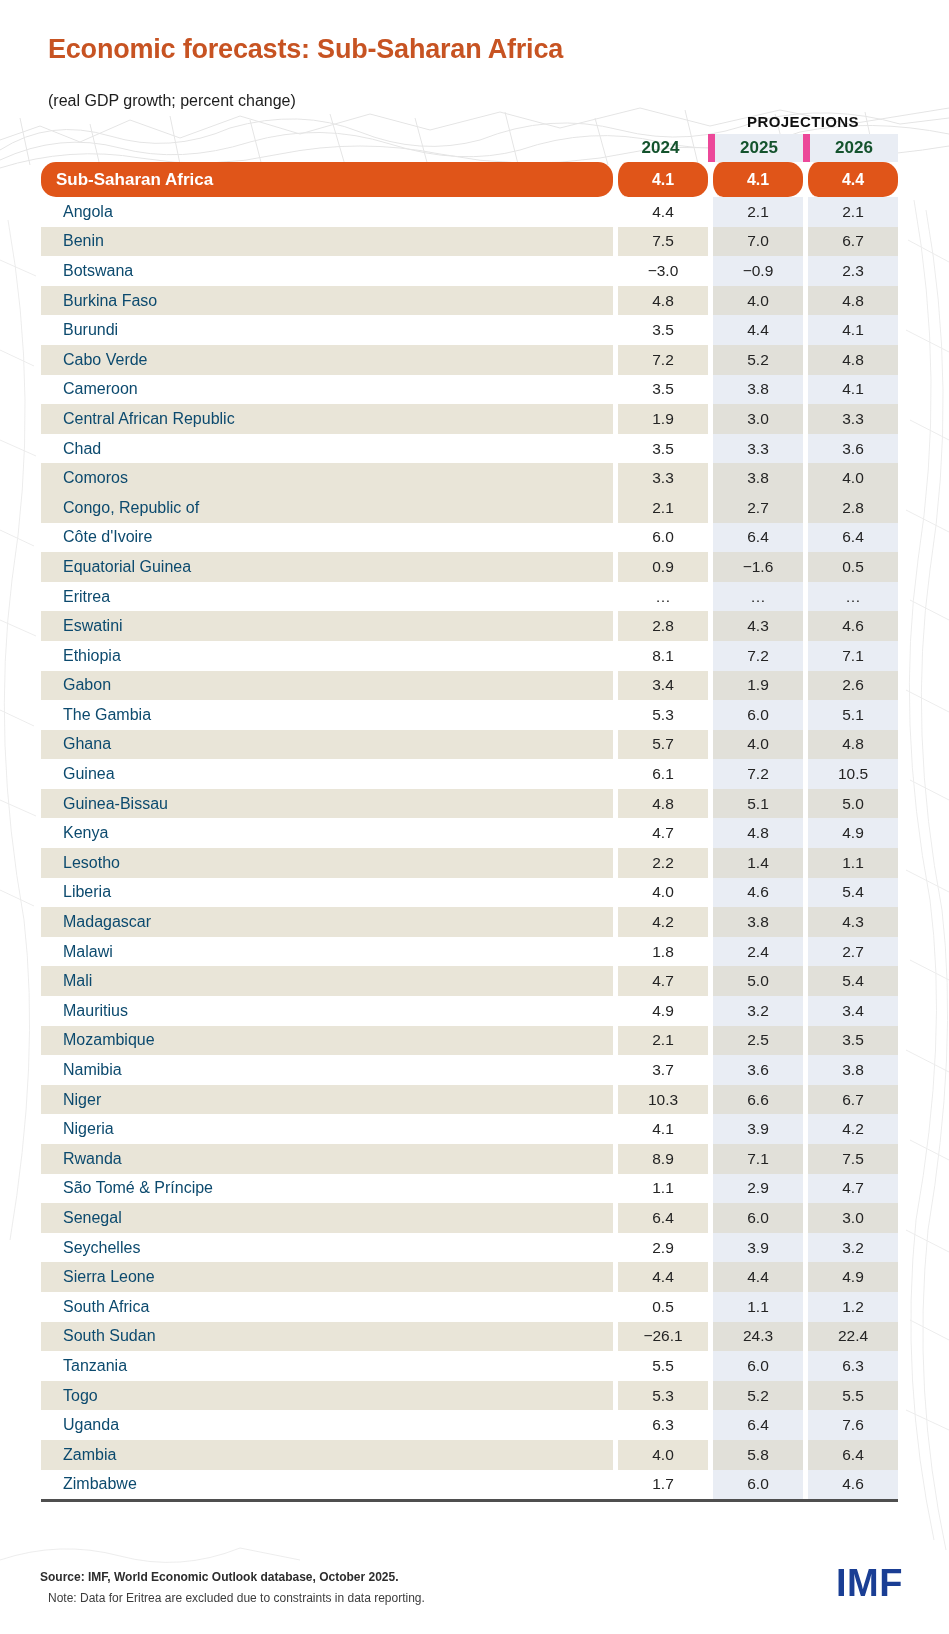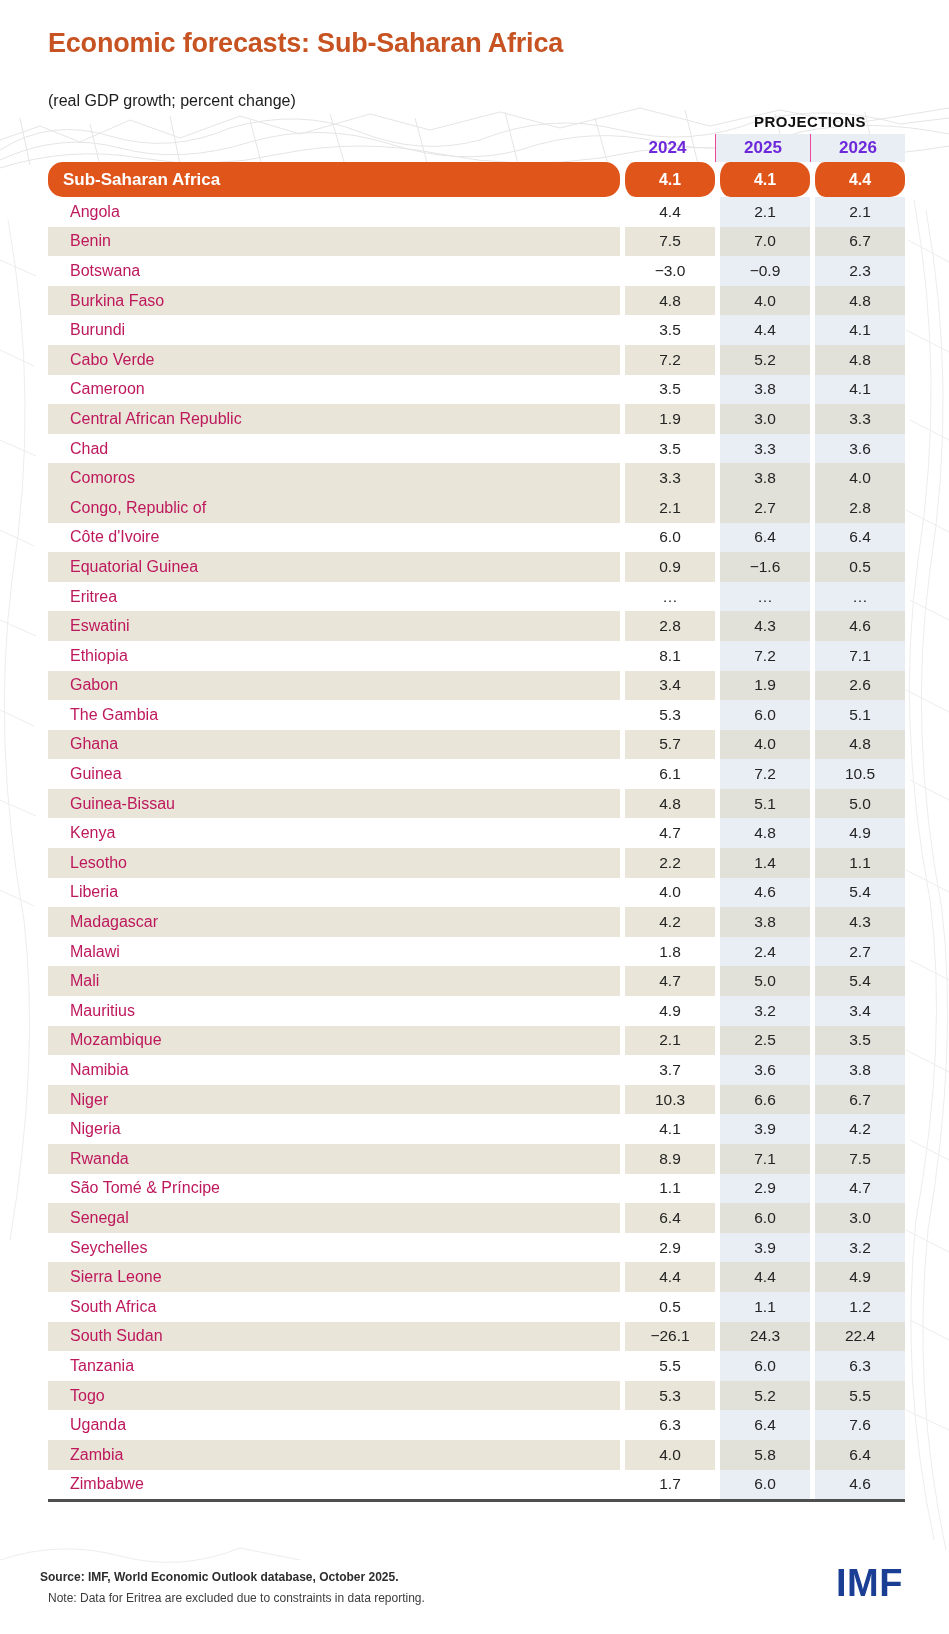--- a/index.html
+++ b/index.html
@@ -16,36 +16,36 @@
     overflow: hidden;
   }
   .bg-pattern {
     position: absolute;
     inset: 0;
     pointer-events: none;
   }
   .page-title {
     position: absolute;
     left: 48px;
-    top: 28px;
+    top: 34px;
     font-size: 27px;
     font-weight: 700;
     letter-spacing: -0.2px;
     color: var(--accent-orange, #c75322);
   }
   .page-subtitle {
     position: absolute;
     left: 48px;
     top: 92px;
     font-size: 16px;
     color: #1c1c1c;
   }
   .table-wrap {
     position: absolute;
-    left: 48px;
+    left: 41px;
     top: 108px;
     width: 857px;
   }
   table {
     width: 857px;
     table-layout: fixed;
     border-collapse: separate;
     border-spacing: 0;
     border-bottom: 3px solid #4f4f4f;
   }
@@ -59,39 +59,39 @@
     font-weight: 700;
     font-size: 15px;
     letter-spacing: 0.4px;
     color: #101010;
   }
   tr.years-row td { height: 28px; }
   td.year {
     text-align: center;
     font-weight: 700;
     font-size: 17px;
-    color: #6d28d9;
-  }
-  td.year.proj { background: var(--projection-col-white, #e9edf4); border-left: 1px solid #ec4899; }
+    color: #14532d;
+  }
+  td.year.proj { background: var(--projection-col-white, #e9edf4); border-left: 7px solid #ec4899; }
   
   tr.summary td {
     background: var(--header-row-bg, #e05519);
     color: #ffffff;
     font-weight: 700;
     height: 35px;
     border-radius: 15px;
   }
   tr.summary td.name { padding-left: 15px; font-size: 17px; }
   tr.summary td.val  { font-size: 16px; }
   
   tbody tr.country td { height: 29.6px; }
   td.name {
     padding-left: 22px;
     font-size: 16px;
-    color: #be185d;
+    color: #0c4a6e;
     overflow: hidden;
     white-space: nowrap;
   }
   td.val {
     text-align: center;
     font-size: 15.5px;
     color: #242424;
     border-left: 5px solid #ffffff;
   }
   tr.beige td { background: var(--beige-row-bg, #e9e5d8); }

